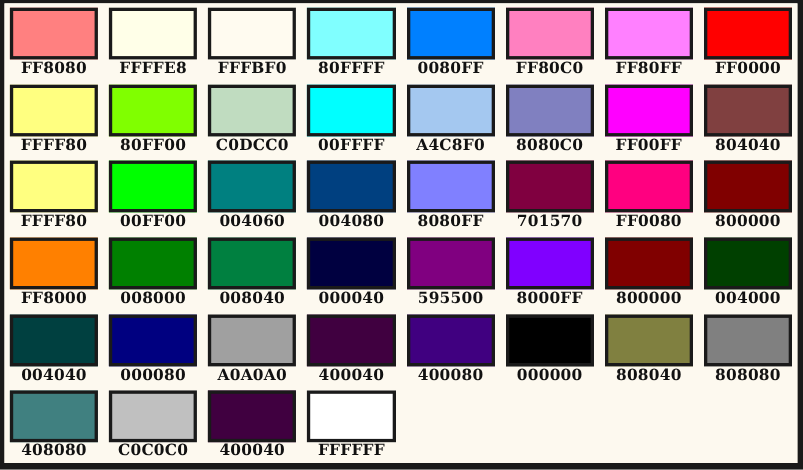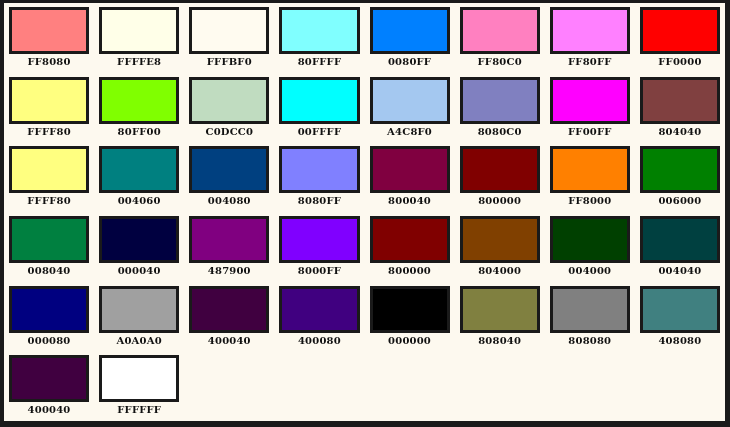--- a/index.html
+++ b/index.html
@@ -46,21 +46,21 @@
   .swatch-chip {
     width: 100%;
     height: 47px;
     box-sizing: border-box;
     border: 3px solid #1a1a1a;
     background: #888;
   }
   .swatch-label {
     font-family: "DejaVu Serif", serif;
     font-weight: bold;
-    font-size: 10px;
+    font-size: 14px;
     line-height: 14px;
     letter-spacing: 0.2px;
     color: #111111;
     margin-top: 1px;
     white-space: nowrap;
     text-align: center;
     position: relative;
     z-index: 3;
     text-shadow:
        0.5px 0 0 #fdf9ef, -0.5px 0 0 #fdf9ef,
@@ -134,72 +134,76 @@
       </div>
       <div class="swatch-cell">
         <div class="swatch-chip" style="background-color: rgb(128, 64, 64); border-color: rgb(26, 26, 26);"></div>
         <div class="swatch-label">804040</div>
       </div>
       <div class="swatch-cell">
         <div class="swatch-chip" style="background-color: rgb(255, 255, 128); border-color: rgb(26, 26, 26);"></div>
         <div class="swatch-label">FFFF80</div>
       </div>
       <div class="swatch-cell">
+        <div class="swatch-chip" style="background-color: rgb(0, 255, 0); border-color: rgb(26, 26, 26);"></div>
+        <div class="swatch-label">00FF00</div>
+      </div>
+      <div class="swatch-cell">
         <div class="swatch-chip" style="background-color: rgb(0, 128, 128); border-color: rgb(26, 26, 26);"></div>
         <div class="swatch-label">004060</div>
       </div>
       <div class="swatch-cell">
         <div class="swatch-chip" style="background-color: rgb(0, 64, 128); border-color: rgb(26, 26, 26);"></div>
         <div class="swatch-label">004080</div>
       </div>
       <div class="swatch-cell">
         <div class="swatch-chip" style="background-color: rgb(128, 128, 255); border-color: rgb(26, 26, 26);"></div>
         <div class="swatch-label">8080FF</div>
       </div>
       <div class="swatch-cell">
         <div class="swatch-chip" style="background-color: rgb(128, 0, 64); border-color: rgb(26, 26, 26);"></div>
-        <div class="swatch-label">800040</div>
+        <div class="swatch-label">701570</div>
+      </div>
+      <div class="swatch-cell">
+        <div class="swatch-chip" style="background-color: rgb(255, 0, 128); border-color: rgb(26, 26, 26);"></div>
+        <div class="swatch-label">FF0080</div>
       </div>
       <div class="swatch-cell">
         <div class="swatch-chip" style="background-color: rgb(128, 0, 0); border-color: rgb(26, 26, 26);"></div>
         <div class="swatch-label">800000</div>
       </div>
       <div class="swatch-cell">
         <div class="swatch-chip" style="background-color: rgb(255, 128, 0); border-color: rgb(26, 26, 26);"></div>
         <div class="swatch-label">FF8000</div>
       </div>
       <div class="swatch-cell">
         <div class="swatch-chip" style="background-color: rgb(0, 128, 0); border-color: rgb(26, 26, 26);"></div>
-        <div class="swatch-label">006000</div>
+        <div class="swatch-label">008000</div>
       </div>
       <div class="swatch-cell">
         <div class="swatch-chip" style="background-color: rgb(0, 128, 64); border-color: rgb(26, 26, 26);"></div>
         <div class="swatch-label">008040</div>
       </div>
       <div class="swatch-cell">
         <div class="swatch-chip" style="background-color: rgb(0, 0, 64); border-color: rgb(26, 26, 26);"></div>
         <div class="swatch-label">000040</div>
       </div>
       <div class="swatch-cell">
         <div class="swatch-chip" style="background-color: rgb(128, 0, 128); border-color: rgb(26, 26, 26);"></div>
-        <div class="swatch-label">487900</div>
+        <div class="swatch-label">595500</div>
       </div>
       <div class="swatch-cell">
         <div class="swatch-chip" style="background-color: rgb(128, 0, 255); border-color: rgb(26, 26, 26);"></div>
         <div class="swatch-label">8000FF</div>
       </div>
       <div class="swatch-cell">
         <div class="swatch-chip" style="background-color: rgb(128, 0, 0); border-color: rgb(26, 26, 26);"></div>
         <div class="swatch-label">800000</div>
       </div>
       <div class="swatch-cell">
-        <div class="swatch-chip" style="background-color: rgb(128, 64, 0); border-color: rgb(26, 26, 26);"></div>
-        <div class="swatch-label">804000</div>
-      </div>
-      <div class="swatch-cell">
         <div class="swatch-chip" style="background-color: rgb(0, 64, 0); border-color: rgb(26, 26, 26);"></div>
         <div class="swatch-label">004000</div>
       </div>
       <div class="swatch-cell">
         <div class="swatch-chip" style="background-color: rgb(0, 64, 64); border-color: rgb(26, 26, 26);"></div>
         <div class="swatch-label">004040</div>
       </div>
       <div class="swatch-cell">
         <div class="swatch-chip" style="background-color: rgb(0, 0, 128); border-color: rgb(26, 26, 26);"></div>
         <div class="swatch-label">000080</div>
@@ -224,20 +228,24 @@
         <div class="swatch-chip" style="background-color: rgb(128, 128, 64); border-color: rgb(26, 26, 26);"></div>
         <div class="swatch-label">808040</div>
       </div>
       <div class="swatch-cell">
         <div class="swatch-chip" style="background-color: rgb(128, 128, 128); border-color: rgb(26, 26, 26);"></div>
         <div class="swatch-label">808080</div>
       </div>
       <div class="swatch-cell">
         <div class="swatch-chip" style="background-color: rgb(64, 128, 128); border-color: rgb(26, 26, 26);"></div>
         <div class="swatch-label">408080</div>
+      </div>
+      <div class="swatch-cell">
+        <div class="swatch-chip" style="background-color: rgb(192, 192, 192); border-color: rgb(26, 26, 26);"></div>
+        <div class="swatch-label">C0C0C0</div>
       </div>
       <div class="swatch-cell">
         <div class="swatch-chip" style="background-color: rgb(64, 0, 64); border-color: rgb(26, 26, 26);"></div>
         <div class="swatch-label">400040</div>
       </div>
       <div class="swatch-cell">
         <div class="swatch-chip" style="background-color: rgb(255, 255, 255); border-color: rgb(26, 26, 26);"></div>
         <div class="swatch-label">FFFFFF</div>
       </div>
     </div>

